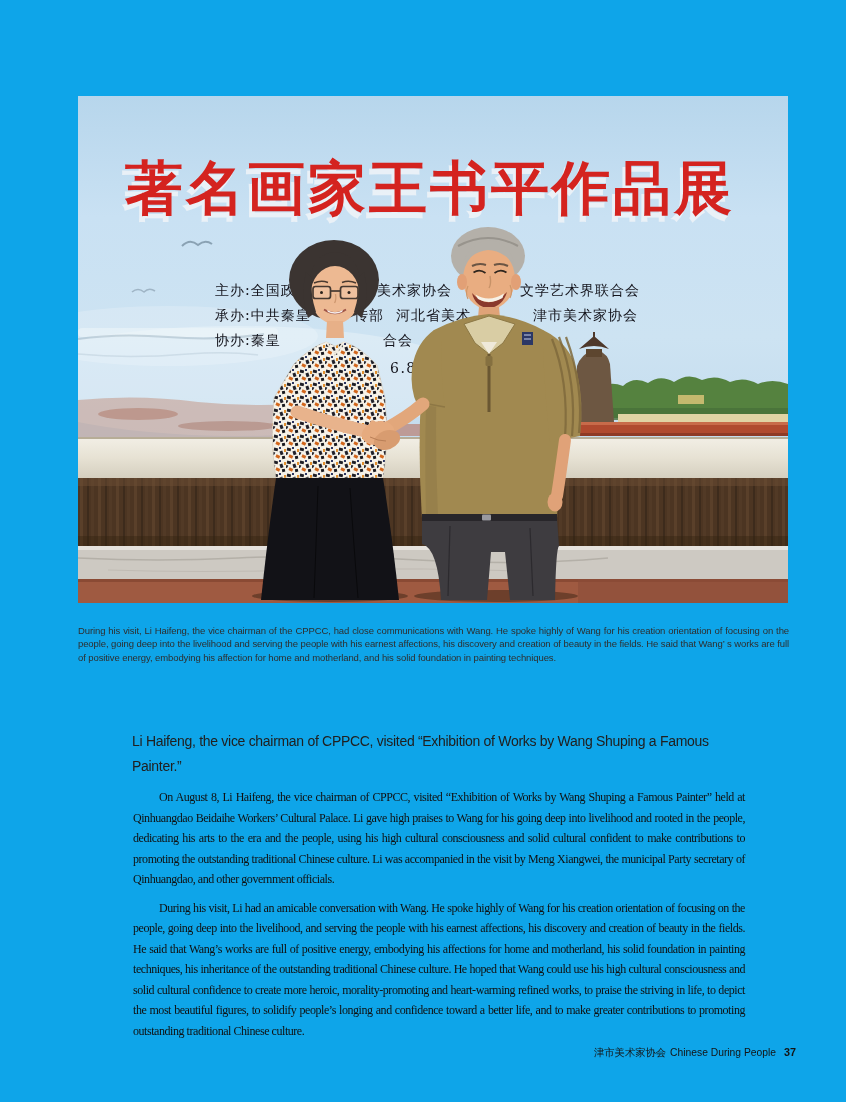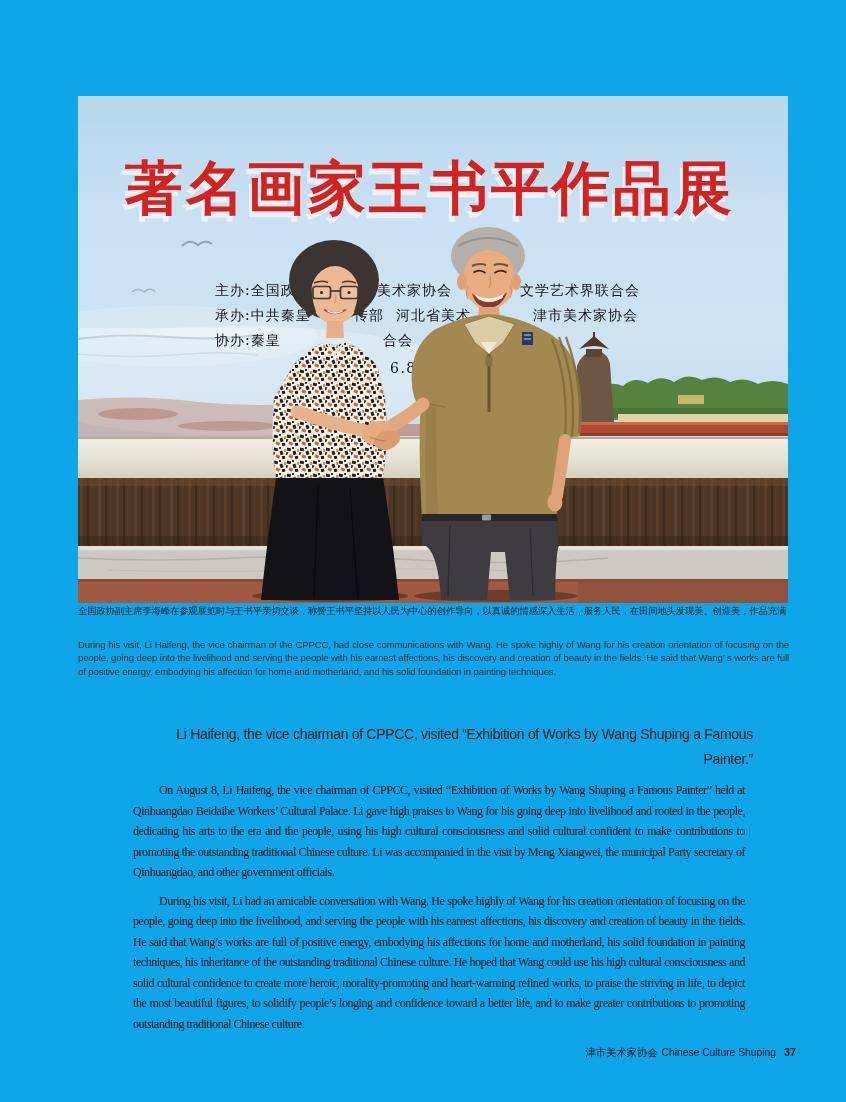--- a/index.html
+++ b/index.html
@@ -6,22 +6,22 @@
   .page{position:relative;width:846px;height:1102px;background:#0ea5e9;overflow:hidden;
         font-family:"Liberation Sans",sans-serif;}
   .photo{position:absolute;left:78px;top:96px;width:710px;height:507px;}
   .photo svg{display:block;width:710px;height:507px;}
 
   .captions{position:absolute;left:78px;top:604px;width:711px;}
   .cap-zh{font-size:9.3px;line-height:14px;letter-spacing:-0.1px;color:#1d1d1d;white-space:nowrap;}
   .cap-en{margin-top:20px;font-size:9.5px;line-height:13.4px;letter-spacing:-0.1px;color:#2e2e2e;text-align:justify;}
 
   .article{position:absolute;left:125px;top:722px;width:628px;}
-  .article h1{margin:0;font-size:14px;line-height:25px;font-weight:normal;letter-spacing:-0.3px;
-              color:#202020;font-family:"Liberation Sans",sans-serif;text-align:right;}
+  .article h1{margin:7px;font-size:14px;line-height:25px;font-weight:normal;letter-spacing:-0.3px;
+              color:#202020;font-family:"Liberation Sans",sans-serif;}
   .article .body{margin-top:7px;font-family:"Liberation Serif",serif;font-size:12px;line-height:20.5px;
                  letter-spacing:-0.45px;color:#101010;text-align:justify;}
   .article p{margin:8px;text-indent:26px;}
 
   .pfooter{position:absolute;top:1046px;right:50px;font-size:10.3px;color:#141414;}
   .pfooter .en{margin-left:4px;}
   .pfooter .num{font-weight:bold;margin-left:8px;font-size:10.8px;}
 </style>
 </head>
 <body>
@@ -183,29 +183,28 @@
       <g>
         <ellipse cx="296" cy="330" rx="4" ry="6" fill="#e6ab7f" transform="rotate(-25 296 330)"></ellipse>
         <ellipse cx="300" cy="337" rx="16.5" ry="11.5" fill="#e6ab7f" transform="rotate(-14 300 337)"></ellipse>
         <ellipse cx="309" cy="344" rx="13.5" ry="9.5" fill="#d89c70" transform="rotate(-20 309 344)"></ellipse>
         <path d="M292 341 q8 4 16 4" stroke="#b97f57" stroke-width="1" fill="none"></path>
       </g>
     </svg>
   </div>
 
   <div class="captions">
-    <div class="cap-zh">全国政协副主席李海峰在参观展览时与王书平亲切交谈，称赞王书平坚持以人民为中心的创作导向，以真诚的情感深入生活，服务人民，在田间地头发现美、创造美，作品充满</div>
     <div class="cap-en">During his visit, Li Haifeng, the vice chairman of the CPPCC, had close communications with Wang. He spoke highly of Wang for his creation orientation of focusing on the people, going deep into the livelihood and serving the people with his earnest affections, his discovery and creation of beauty in the fields. He said that Wang’ s works are full of positive energy, embodying his affection for home and motherland, and his solid foundation in painting techniques.</div>
   </div>
 
   <div class="article">
     <h1>Li Haifeng, the vice chairman of CPPCC, visited “Exhibition of Works by Wang Shuping a Famous Painter.”</h1>
     <div class="body">
       <p>On August 8, Li Haifeng, the vice chairman of CPPCC, visited “Exhibition of Works by Wang Shuping a Famous Painter” held at Qinhuangdao Beidaihe Workers’ Cultural Palace. Li gave high praises to Wang for his going deep into livelihood and rooted in the people, dedicating his arts to the era and the people, using his high cultural consciousness and solid cultural confident to make contributions to promoting the outstanding traditional Chinese culture. Li was accompanied in the visit by Meng Xiangwei, the municipal Party secretary of Qinhuangdao, and other government officials.</p>
       <p>During his visit, Li had an amicable conversation with Wang. He spoke highly of Wang for his creation orientation of focusing on the people, going deep into the livelihood, and serving the people with his earnest affections, his discovery and creation of beauty in the fields. He said that Wang’s works are full of positive energy, embodying his affections for home and motherland, his solid foundation in painting techniques, his inheritance of the outstanding traditional Chinese culture. He hoped that Wang could use his high cultural consciousness and solid cultural confidence to create more heroic, morality-promoting and heart-warming refined works, to praise the striving in life, to depict the most beautiful figures, to solidify people’s longing and confidence toward a better life, and to make greater contributions to promoting outstanding traditional Chinese culture.</p>
     </div>
   </div>
 
   <div class="pfooter">
-    <span>津市美术家协会</span><span class="en">Chinese Culture Shuping</span><span class="num">37</span>
+    <span>津市美术家协会</span><span class="en">Chinese During People</span><span class="num">37</span>
   </div>
 
 </div>
 
 </body></html>

